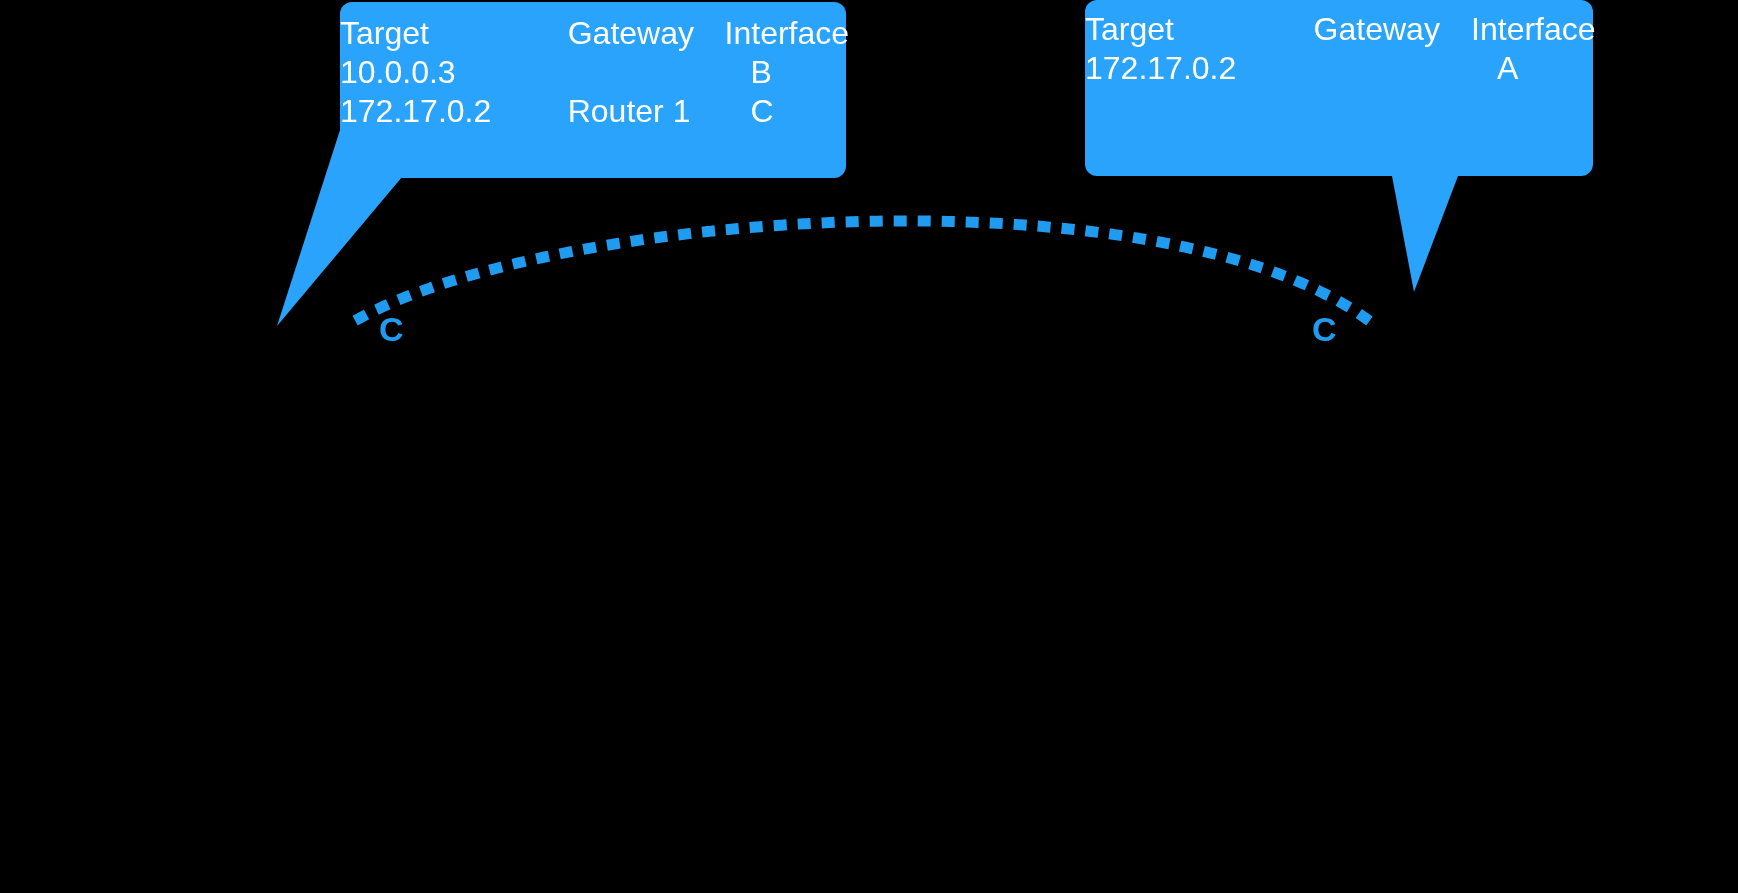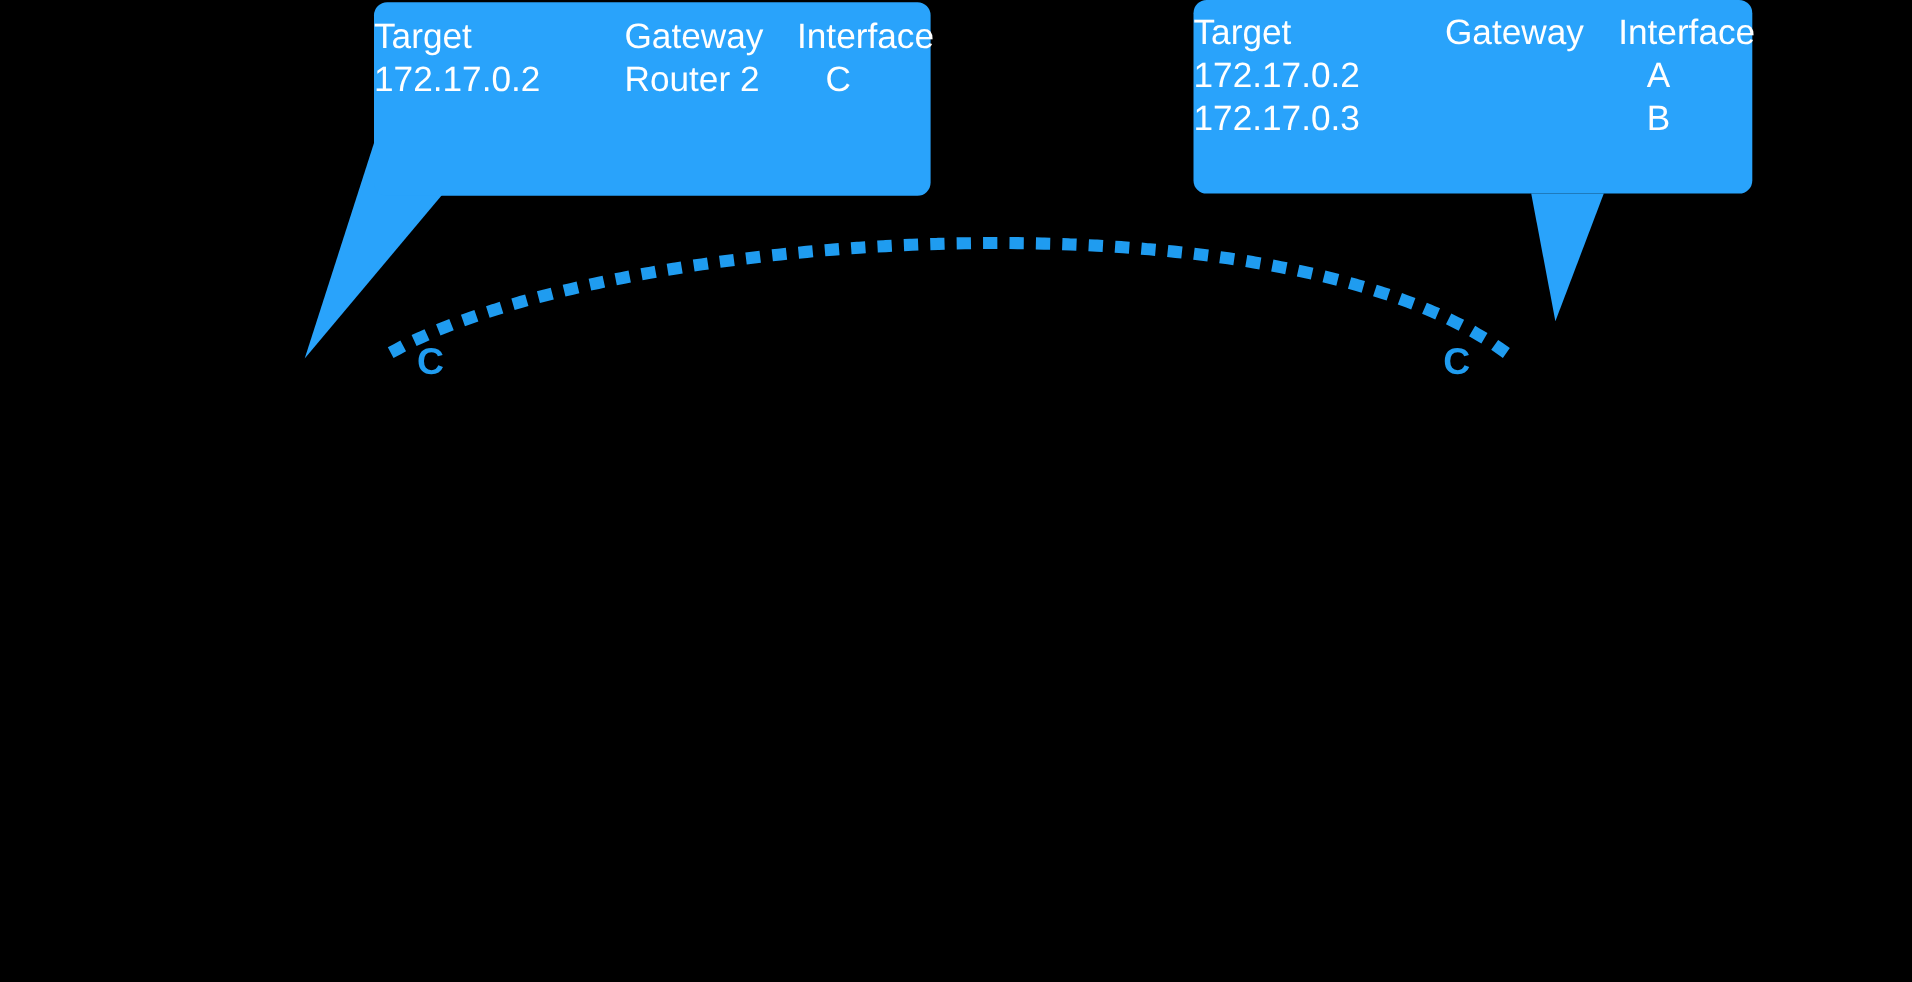--- a/index.html
+++ b/index.html
@@ -108,22 +108,27 @@
     <table class="route-table">
       <thead>
         <tr>
           <th class="col-target">Target</th>
           <th class="col-gateway">Gateway</th>
           <th class="col-iface">Interface</th>
         </tr>
       </thead>
       <tbody>
         <tr>
+          <td class="col-target">10.0.0.3</td>
+          <td class="col-gateway"></td>
+          <td class="col-iface">B</td>
+        </tr>
+        <tr>
           <td class="col-target">172.17.0.2</td>
-          <td class="col-gateway">Router 2</td>
+          <td class="col-gateway">Router 1</td>
           <td class="col-iface">C</td>
         </tr>
       </tbody>
     </table>
   </div>
 
   <div class="callout" id="callout-right">
     <table class="route-table">
       <thead>
         <tr>
@@ -131,25 +136,20 @@
           <th class="col-gateway">Gateway</th>
           <th class="col-iface">Interface</th>
         </tr>
       </thead>
       <tbody>
         <tr>
           <td class="col-target">172.17.0.2</td>
           <td class="col-gateway"></td>
           <td class="col-iface">A</td>
         </tr>
-        <tr>
-          <td class="col-target">172.17.0.3</td>
-          <td class="col-gateway"></td>
-          <td class="col-iface">B</td>
-        </tr>
       </tbody>
     </table>
   </div>
 
   <div class="iface-label" id="label-c-left">C</div>
   <div class="iface-label" id="label-c-right">C</div>
 
 </div>
 
 </body></html>

